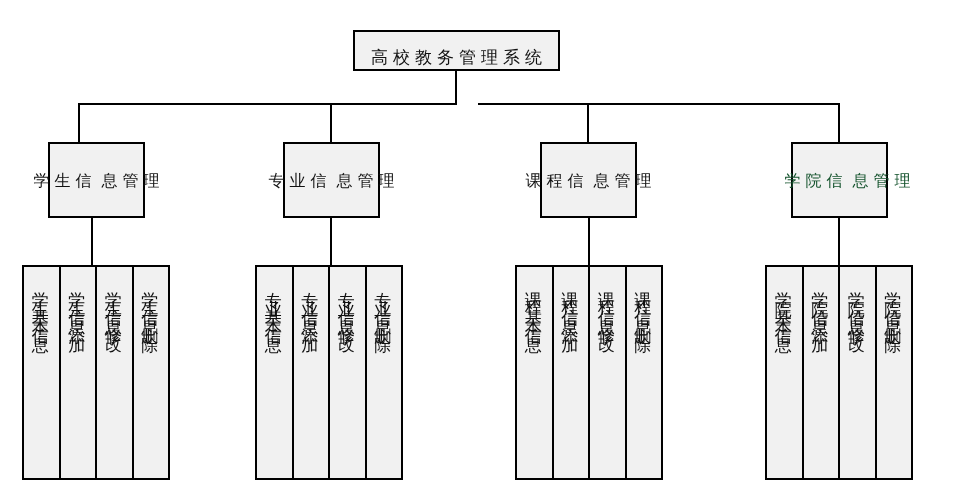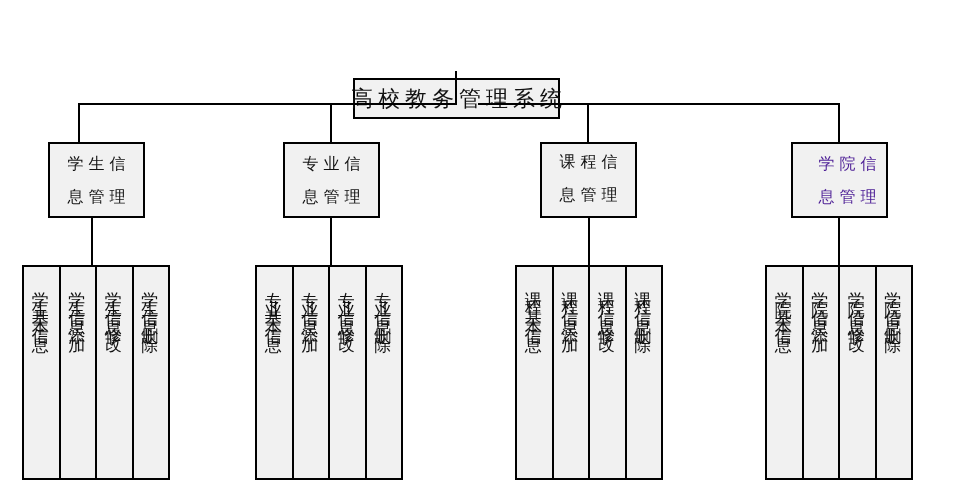--- a/index.html
+++ b/index.html
@@ -20,33 +20,32 @@
     position: absolute;
     box-sizing: border-box;
     background: #f1f1f1;
     border: 2px solid #000000;
     color: #111111;
   }
   .root-node {
     left: 353px; top: 30px;
     width: 207px; height: 41px;
     display: flex;
-    align-items: center;
+    align-items: flex-end;
     justify-content: center;
-    font-size: 22px;
+    font-size: 17px;
     letter-spacing: 5px;
     text-indent: 5px; 
     white-space: nowrap;
-    margin-top: 48px;
   }
   .branch-node {
     top: 142px;
     width: 97px; height: 76px;
     display: flex;
-    flex-direction: column;
+    flex-direction: row;
     align-items: center;
     justify-content: center;
     font-size: 16px;
     letter-spacing: 5px;
     text-indent: 5px;
     line-height: 33px;
     white-space: nowrap;
   }
   .leaf-group {
     top: 265px;
@@ -97,25 +96,25 @@
   <div class="line" style="left: 838px; top: 103px; width: 2px; height: 41px; background: rgb(0, 0, 0);"></div>
 
   <div class="box branch-node" style="left: 48px; background: rgb(241, 241, 241); border-color: rgb(0, 0, 0); color: rgb(17, 17, 17);">
     <div>学生信</div>
     <div>息管理</div>
   </div>
   <div class="box branch-node" style="left: 283px; background: rgb(241, 241, 241); border-color: rgb(0, 0, 0); color: rgb(17, 17, 17); font-family: Liberation Serif, serif;">
     <div>专业信</div>
     <div>息管理</div>
   </div>
-  <div class="box branch-node" style="left: 540px; background: rgb(241, 241, 241); border-color: rgb(0, 0, 0); color: rgb(17, 17, 17); font-family: Liberation Mono, monospace;">
+  <div class="box branch-node" style="left: 540px; background: rgb(241, 241, 241); border-color: rgb(0, 0, 0); color: rgb(17, 17, 17);">
     <div>课程信</div>
     <div>息管理</div>
   </div>
-  <div class="box branch-node" style="left: 791px; background: rgb(241, 241, 241); border-color: rgb(0, 0, 0); color: #4c1d95; padding-left: 16px;">
+  <div class="box branch-node" style="left: 791px; background: rgb(241, 241, 241); border-color: rgb(0, 0, 0); color: #14532d; padding-left: 16px;">
     <div>学院信</div>
     <div>息管理</div>
   </div>
 
   <div class="line" style="left: 91px; top: 218px; width: 2px; height: 47px; background: rgb(0, 0, 0);"></div>
   <div class="line" style="left: 330px; top: 218px; width: 2px; height: 47px; background: rgb(0, 0, 0);"></div>
   <div class="line" style="left: 588px; top: 218px; width: 2px; height: 47px; background: rgb(0, 0, 0);"></div>
   <div class="line" style="left: 838px; top: 218px; width: 2px; height: 47px; background: rgb(0, 0, 0);"></div>
 
   <div class="box leaf-group" style="left: 22px; background: rgb(241, 241, 241); border-color: rgb(0, 0, 0); color: rgb(17, 17, 17);">

